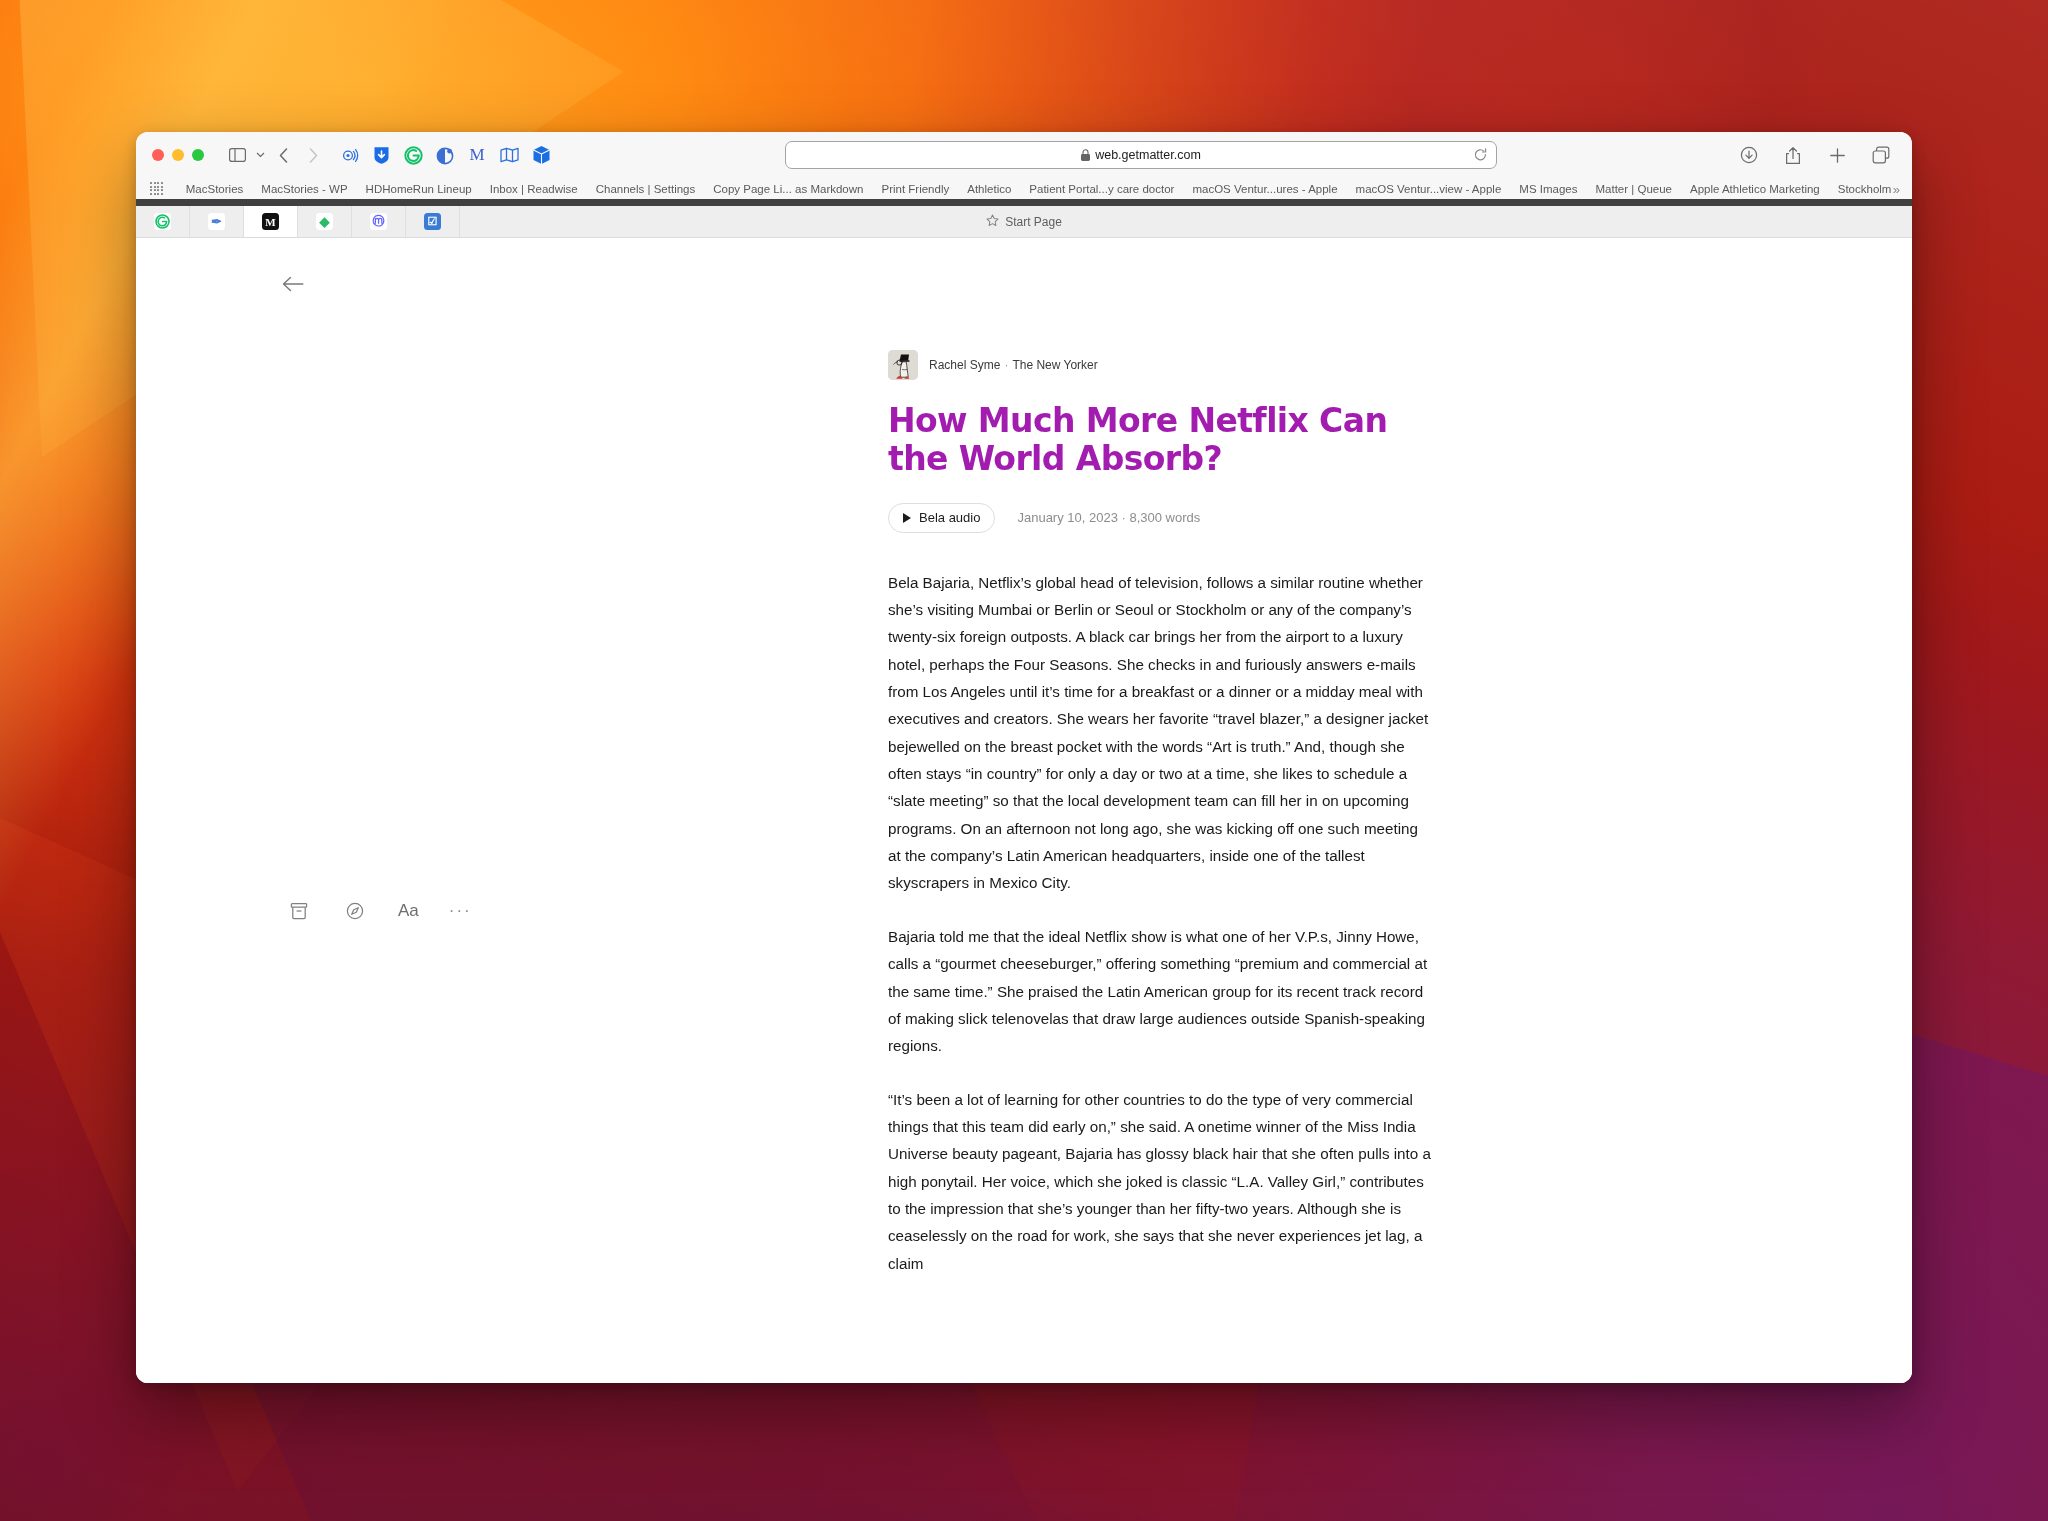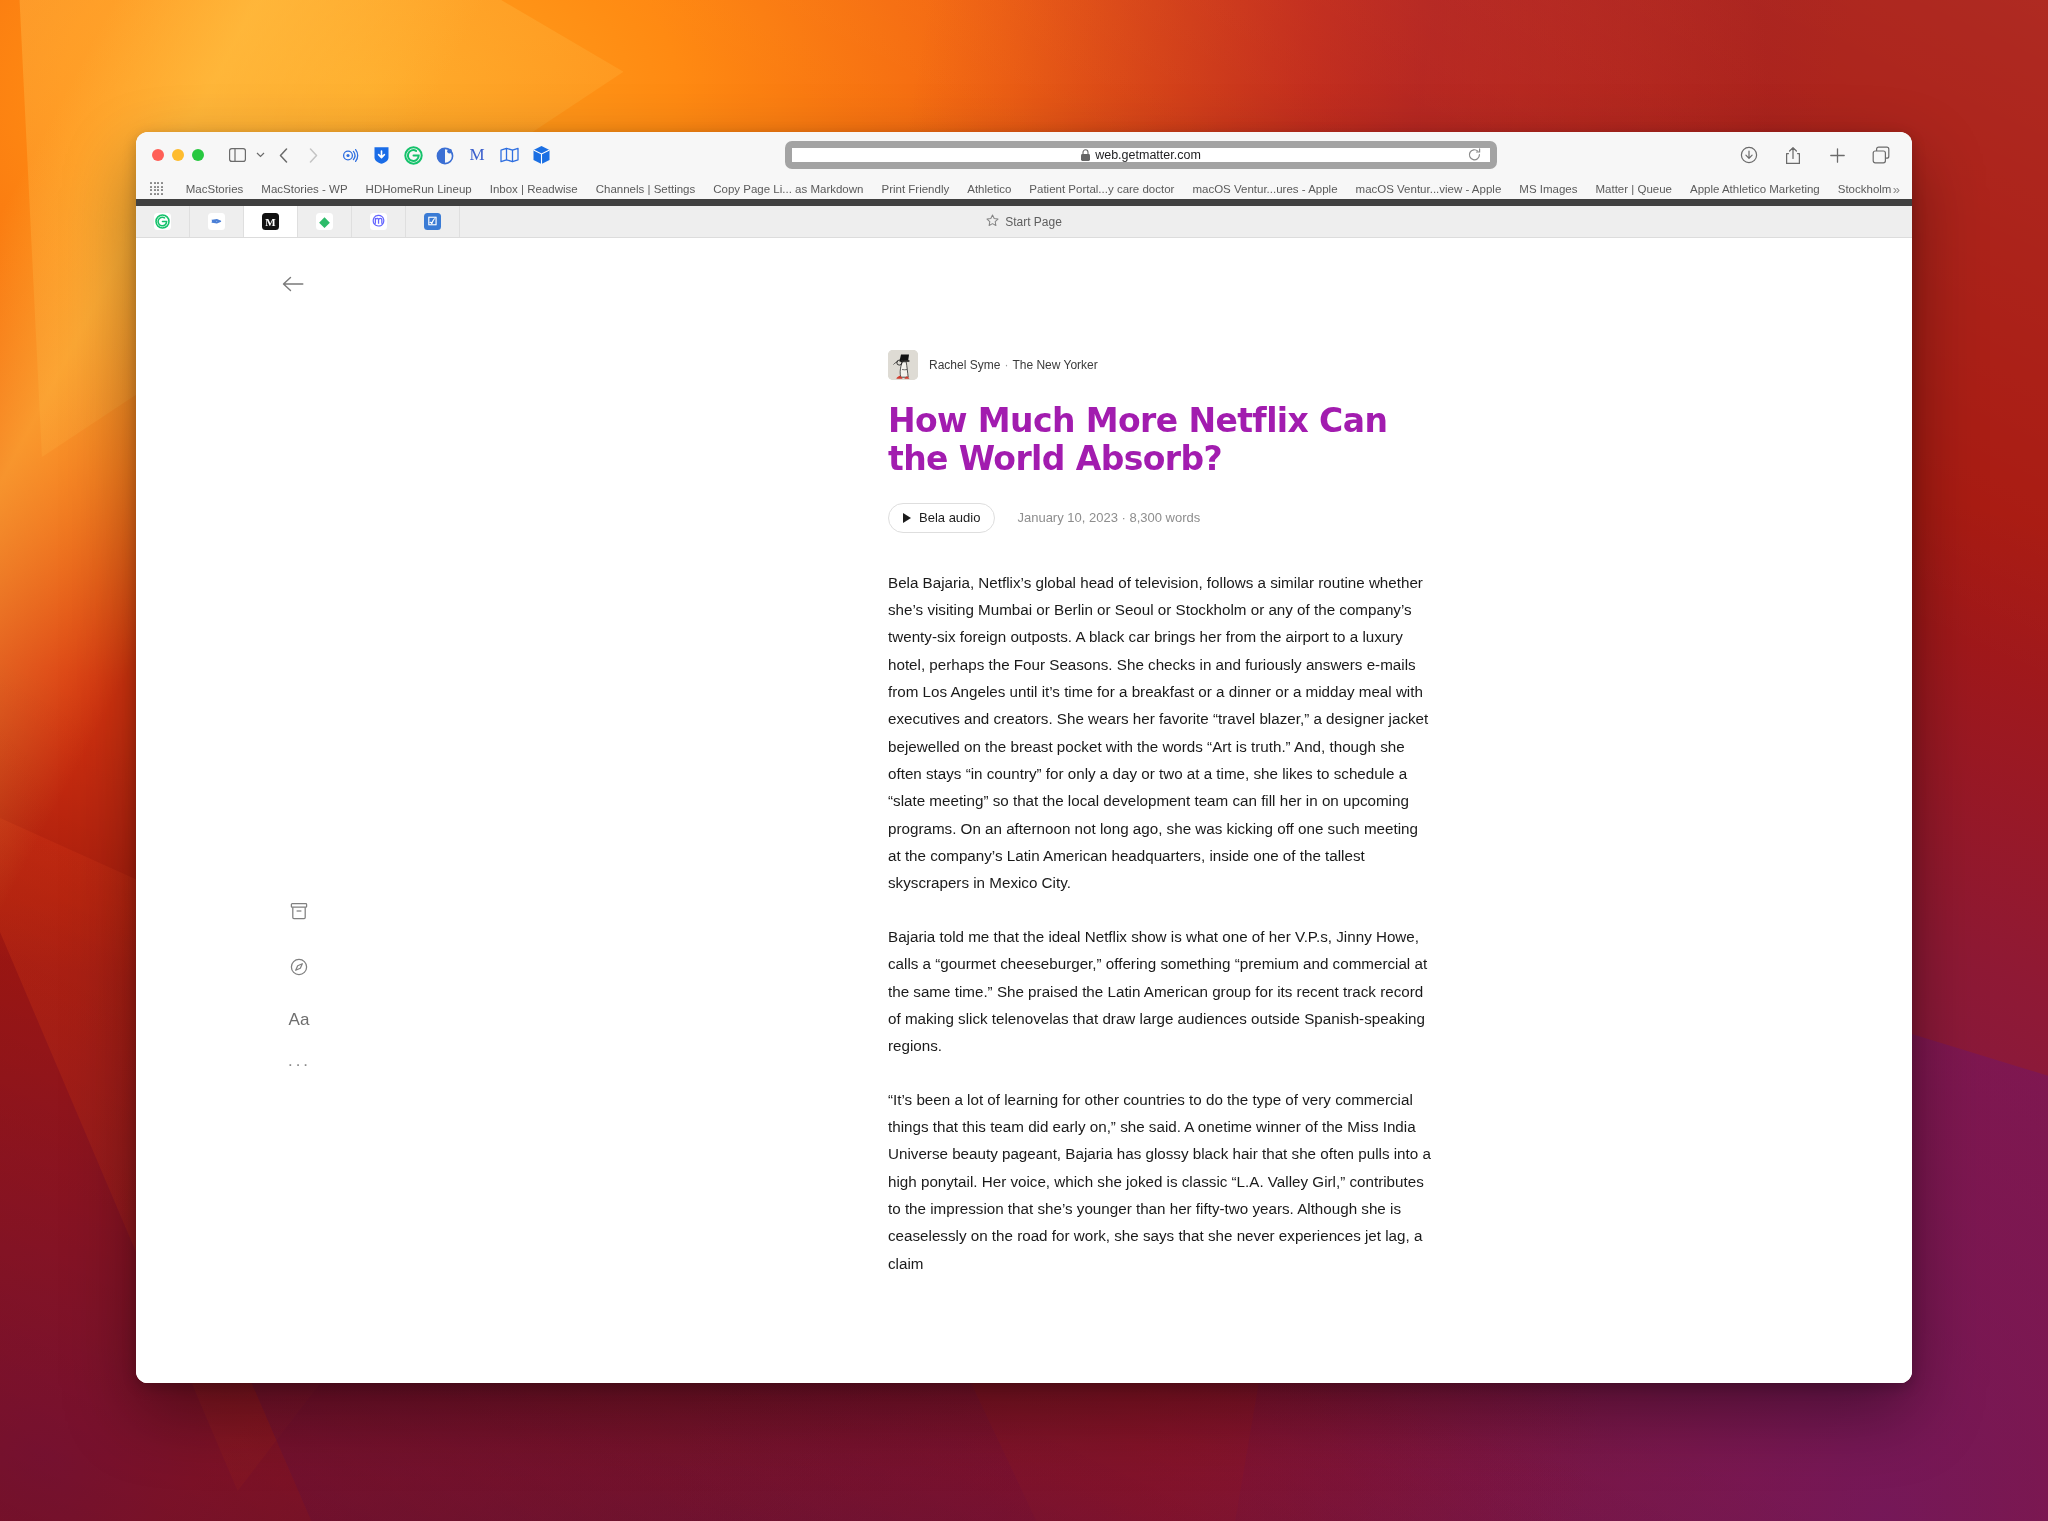--- a/index.html
+++ b/index.html
@@ -101,21 +101,21 @@
     width: 26px; height: 26px;
     display:flex; align-items:center; justify-content:center;
     font-size: 15px;
   }
 
   .urlbar-wrap { flex: 1; display: flex; justify-content: center; padding: 0 24px; }
   .urlbar {
     position: relative;
     width: 712px; height: 28px;
     background: #ffffff;
-    border: 7px solid #a3a3a3;
+    border: 1px solid #a3a3a3;
     border-radius: 7px;
     display: flex; align-items: center; justify-content: center;
     font-size: 12.5px; color: #1d1d1f;
   }
   .urlbar .lock { margin-right: 5px; display:flex; align-items:center; }
   .urlbar .reload {
     position: absolute; right: 9px; top: 50%; transform: translateY(-50%);
     color: #8a8a8a; display:flex;
   }
   .tb-right { display: flex; align-items: center; gap: 14px; margin-left: 6px; color: #6b6b6b; }
@@ -171,21 +171,21 @@
     background: #ffffff;
     position: relative;
     overflow: hidden;
   }
   .back-arrow {
     position: absolute; left: 146px; top: 38px;
     color: #7a7a7a;
   }
   .rail {
     position: absolute; left: 150px; top: 660px;
-    display: flex; flex-direction: column; align-items: center; gap: 30px;
+    display: flex; align-items: center; gap: 30px;
     color: #808080;
   }
   .rail .rail-btn { display:flex; align-items:center; justify-content:center; width:26px; height:26px; }
   .rail .rail-aa { font-size: 17px; color:#6e6e6e; letter-spacing:0px; }
   .rail .rail-dots { font-size: 17px; color:#8a8a8a; letter-spacing: 2px; line-height: 10px; }
 
   .article {
     position: absolute;
     left: 752px; top: 112px;
     width: 546px;

